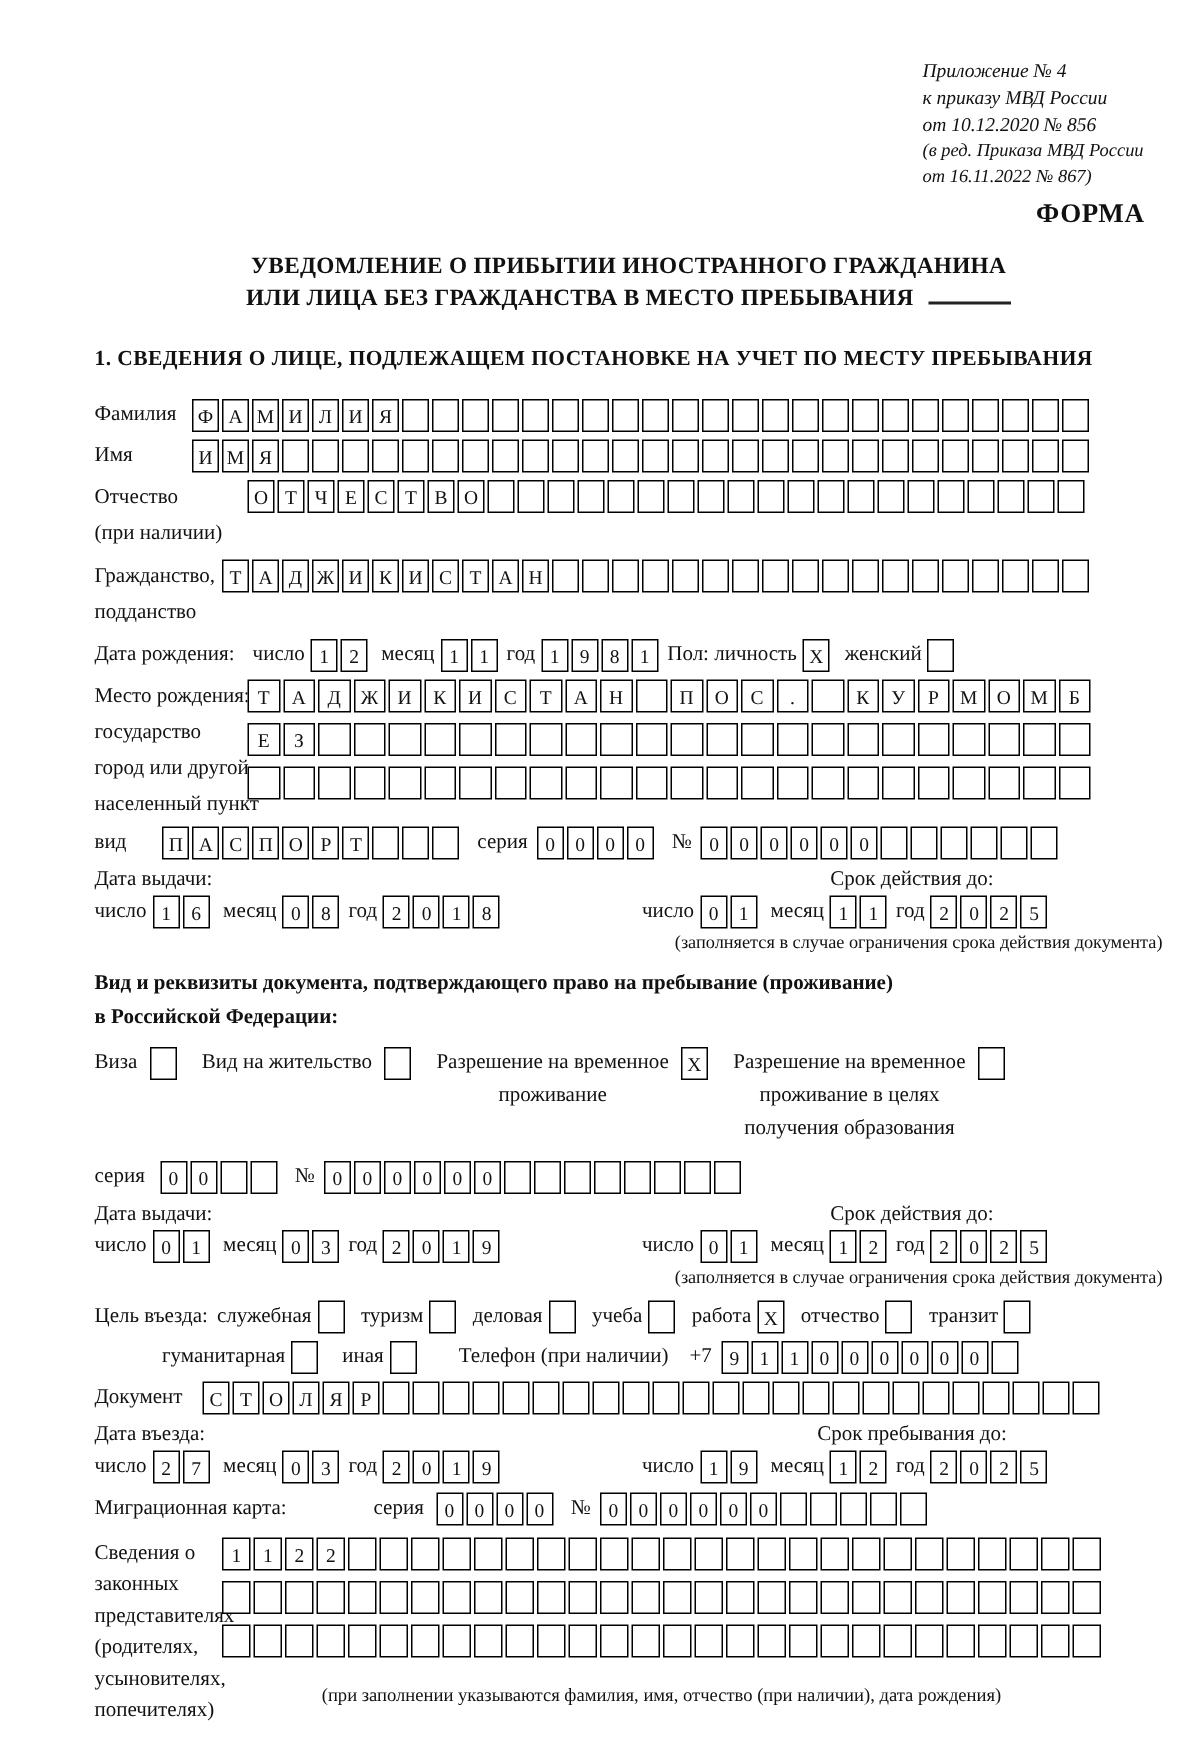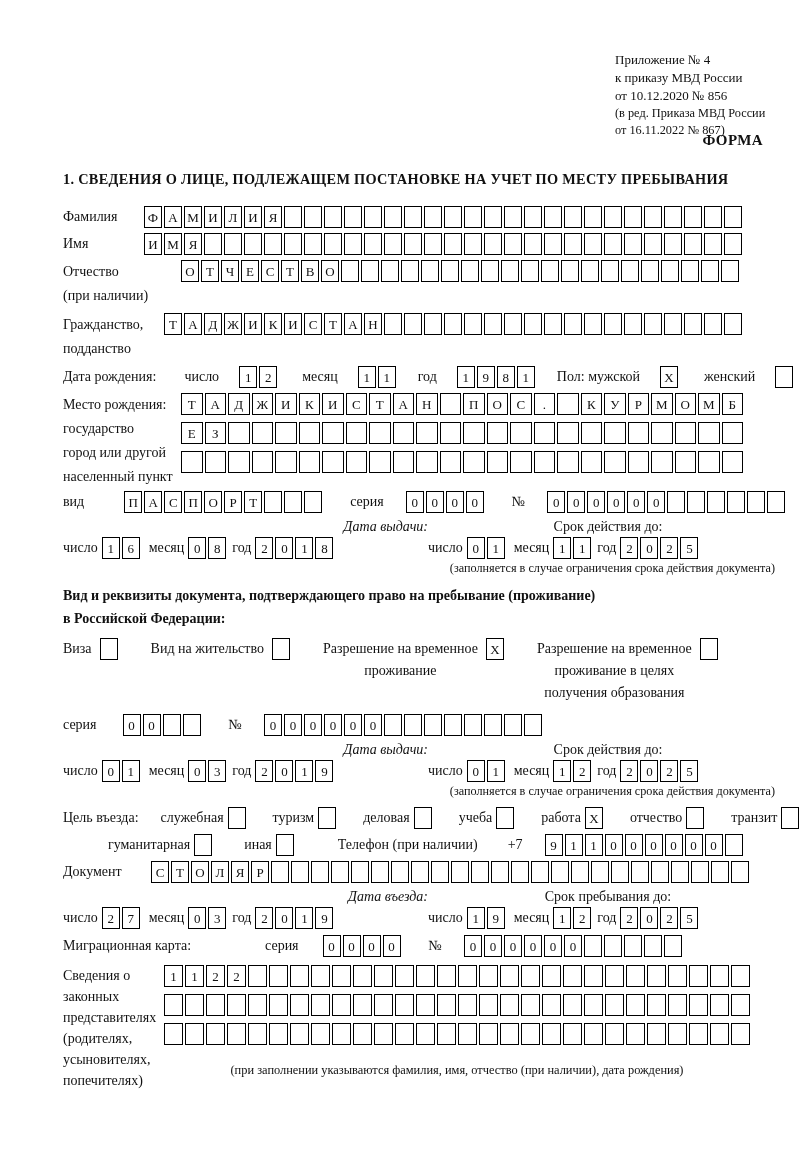--- a/index.html
+++ b/index.html
@@ -1,30 +1,30 @@
 <!DOCTYPE html>
 <html><head>
 <meta charset="utf-8">
 <style>
   html,body{margin:0;padding:0;background:#fff;}
   body{width:800px;height:1163px;overflow:hidden;color:#111;
        font-family:"Liberation Serif","DejaVu Serif",serif;font-size:14px;}
   .page{padding:36px 25px 0 63px;position:relative;}
 
   
-  .hdr-right{position:absolute;left:615px;top:51px;line-height:18px;font-size:13px;}
+  .hdr-right{position:absolute;left:615px;top:38px;line-height:18px;font-size:13px;font-style:italic;}
   .hdr-sub{font-size:12.3px;line-height:16.5px;}
-  .forma{margin-top:96px;text-align:right;padding-right:12px;font-weight:bold;font-size:15px;letter-spacing:.4px;}
+  .forma{margin-top:96px;text-align:right;padding-right:12px;font-weight:bold;font-size:18px;letter-spacing:.4px;}
 
   .title{margin-top:14px;text-align:center;font-weight:bold;font-size:15.5px;line-height:21px;letter-spacing:.2px;}
   .title-underline{display:inline-block;width:55px;border-bottom:2.5px solid #222;margin-left:10px;}
 
   .sec-heading{margin-top:22px;margin-bottom:18px;text-align:left;font-weight:bold;font-size:14.3px;letter-spacing:.3px;white-space:nowrap;}
 
-  .frow{display:flex;align-items:center;margin-bottom:5px;white-space:nowrap;gap:16px;}
+  .frow{display:flex;align-items:center;margin-bottom:5px;white-space:nowrap;}
   .frow.top{align-items:flex-start;}
   .lbl{flex:none;}
   .w65{width:65px;flex:none;}
   .w72{width:72px;flex:none;}
   .w85{width:85px;flex:none;}
   .w102{width:102px;flex:none;}
   .stack-lbl{flex:none;line-height:24px;}
   .stack-lbl.tight{line-height:21px;}
   .stack-rows{display:flex;flex-direction:column;gap:7px;}
 
@@ -32,21 +32,21 @@
   .cell{width:16px;height:20px;border:1.8px solid #000;background:#fff;flex:none;
         display:inline-flex;align-items:center;justify-content:center;
         font-size:13px;line-height:1;}
   .boxes.wide .cell{width:19.5px;}
   .boxes.mid .cell{width:17px;}
 
   .doc-heading{text-align:center;font-weight:bold;margin:10px 0 8px 0;font-size:14px;}
 
   .dl{margin-right:4px;}
   .dhdrs{display:flex;margin:6px 0 2px 0;}
-  .dh1{width:365px;text-align:right;flex:none;font-style:italic;}
+  .dh1{width:365px;text-align:left;flex:none;}
   .dh2{width:360px;text-align:center;flex:none;}
   .datecols{display:flex;align-items:center;margin-bottom:2px;}
   .dcol1{width:365px;flex:none;display:inline-flex;align-items:center;}
   .dcol2{display:inline-flex;align-items:center;}
   .vnote{text-align:right;font-size:12.2px;margin:1px 0 8px 0;}
 
   .intro{line-height:23px;margin-top:6px;font-weight:bold;}
 
   .cbrow{margin-top:8px;margin-bottom:10px;}
   .cbgrp{display:inline-flex;align-items:flex-start;margin-right:17px;}
@@ -68,20 +68,24 @@
   <div class="hdr-right">
     <div>Приложение № 4</div>
     <div>к приказу МВД России</div>
     <div>от 10.12.2020 № 856</div>
     <div class="hdr-sub">(в ред. Приказа МВД России</div>
     <div class="hdr-sub">от 16.11.2022 № 867)</div>
   </div>
 
   <div class="forma">ФОРМА</div>
 
+  <div class="title">
+    <div>УВЕДОМЛЕНИЕ О ПРИБЫТИИ ИНОСТРАННОГО ГРАЖДАНИНА</div>
+    <div><span>ИЛИ ЛИЦА БЕЗ ГРАЖДАНСТВА В МЕСТО ПРЕБЫВАНИЯ</span><span class="title-underline"></span></div>
+  </div>
 
   <div class="sec-heading">1. СВЕДЕНИЯ О ЛИЦЕ, ПОДЛЕЖАЩЕМ ПОСТАНОВКЕ НА УЧЕТ ПО МЕСТУ ПРЕБЫВАНИЯ</div>
 
   <div class="frow">
     <span class="lbl w65">Фамилия</span>
     <span class="boxes">
         <span class="cell">Ф</span>
         <span class="cell">А</span>
         <span class="cell">М</span>
         <span class="cell">И</span>
@@ -237,21 +241,21 @@
         <span class="cell">1</span>
         <span class="cell">1</span>
       </span>
     <span class="dl">год</span>
     <span class="boxes" style="margin-right:6px">
         <span class="cell">1</span>
         <span class="cell">9</span>
         <span class="cell">8</span>
         <span class="cell">1</span>
       </span>
-    <span class="dl">Пол: мужской</span>
+    <span class="dl">Пол: личность</span>
     <span class="boxes" style="margin-right:10px">
         <span class="cell">X</span>
       </span>
     <span class="dl">женский</span>
     <span class="boxes">
         <span class="cell"></span>
       </span>
   </div>
 
   <div class="frow top" style="margin-bottom:2px">

